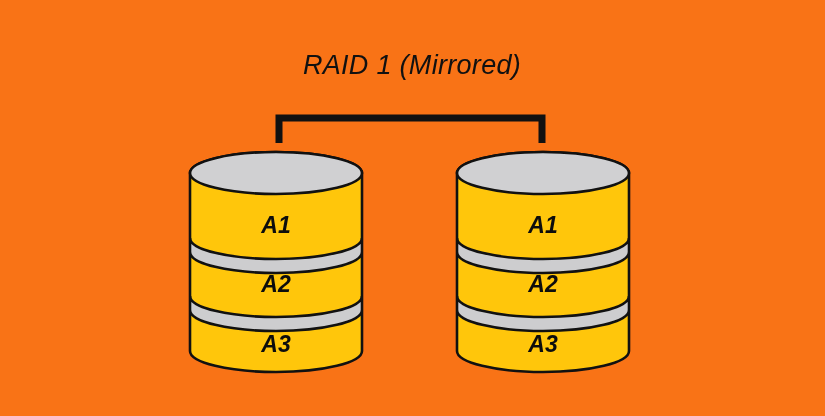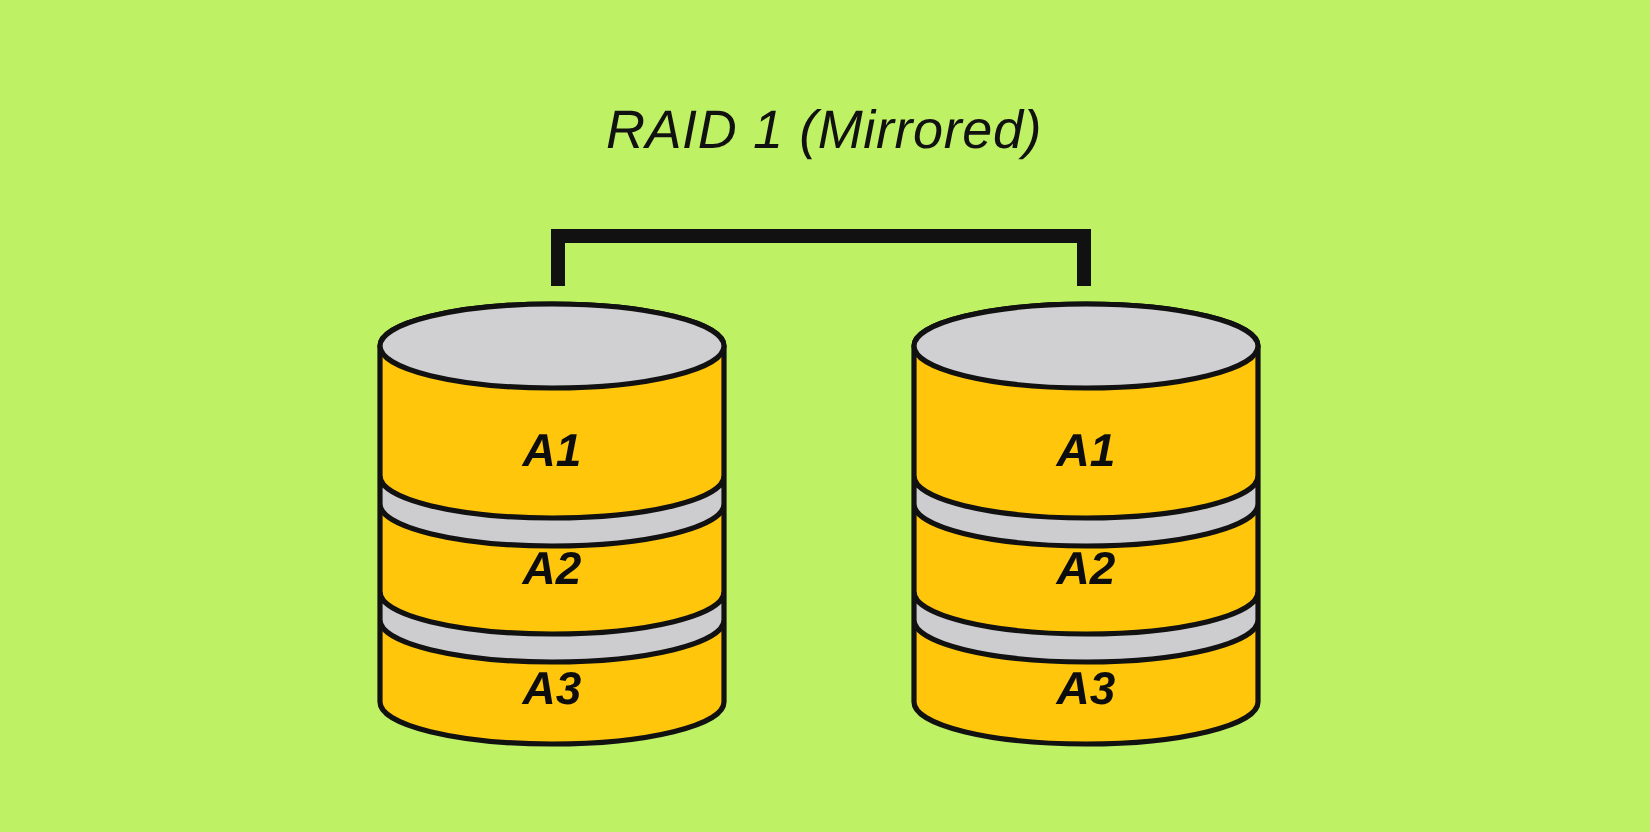--- a/index.html
+++ b/index.html
@@ -11,21 +11,21 @@
   body {
     width: 825px;
     height: 416px;
     font-family: "Liberation Sans", "DejaVu Sans", sans-serif;
     overflow: hidden;
   }
   #diagram-root {
     position: relative;
     width: 825px;
     height: 416px;
-    background: #bef264;
+    background: #f97316;
   }
   svg#raid-svg {
     position: absolute;
     left: 0;
     top: 0;
     width: 825px;
     height: 416px;
     display: block;
   }
   .diagram-title {

